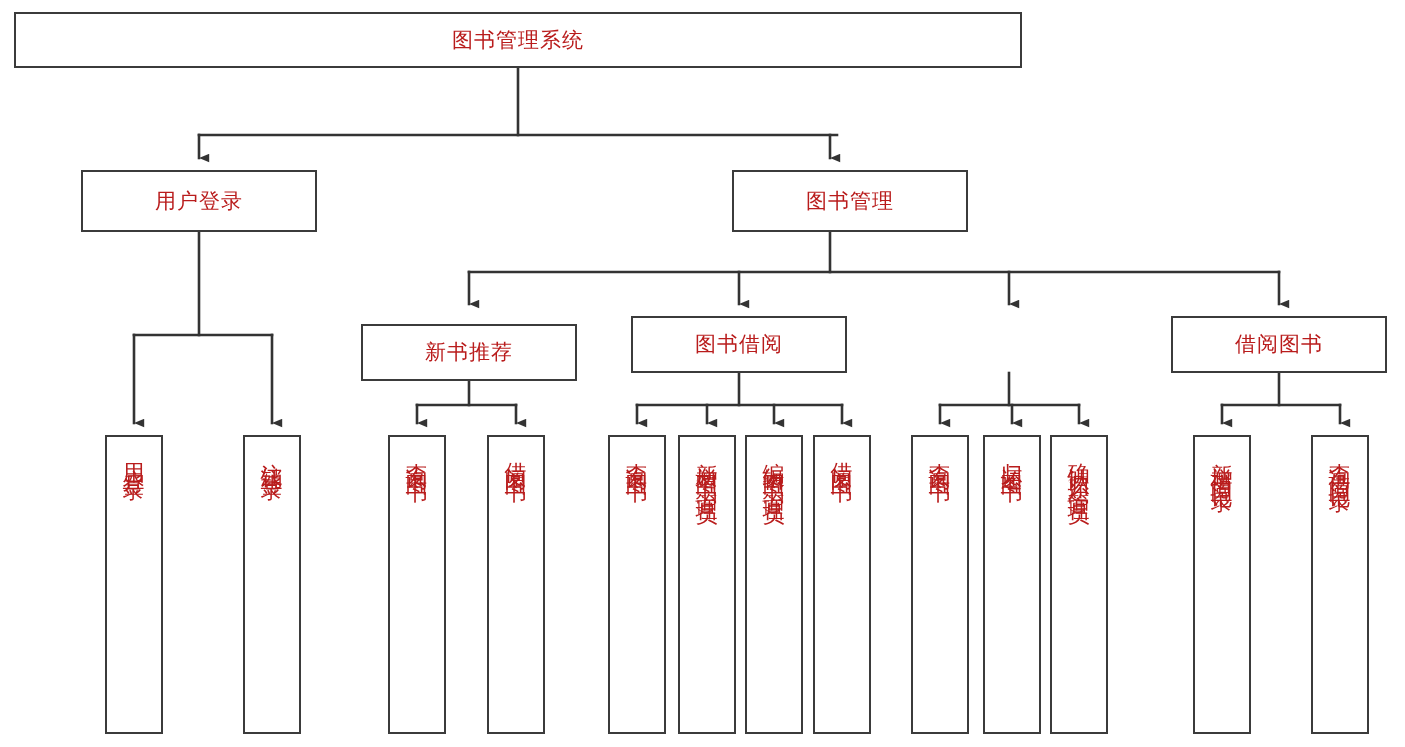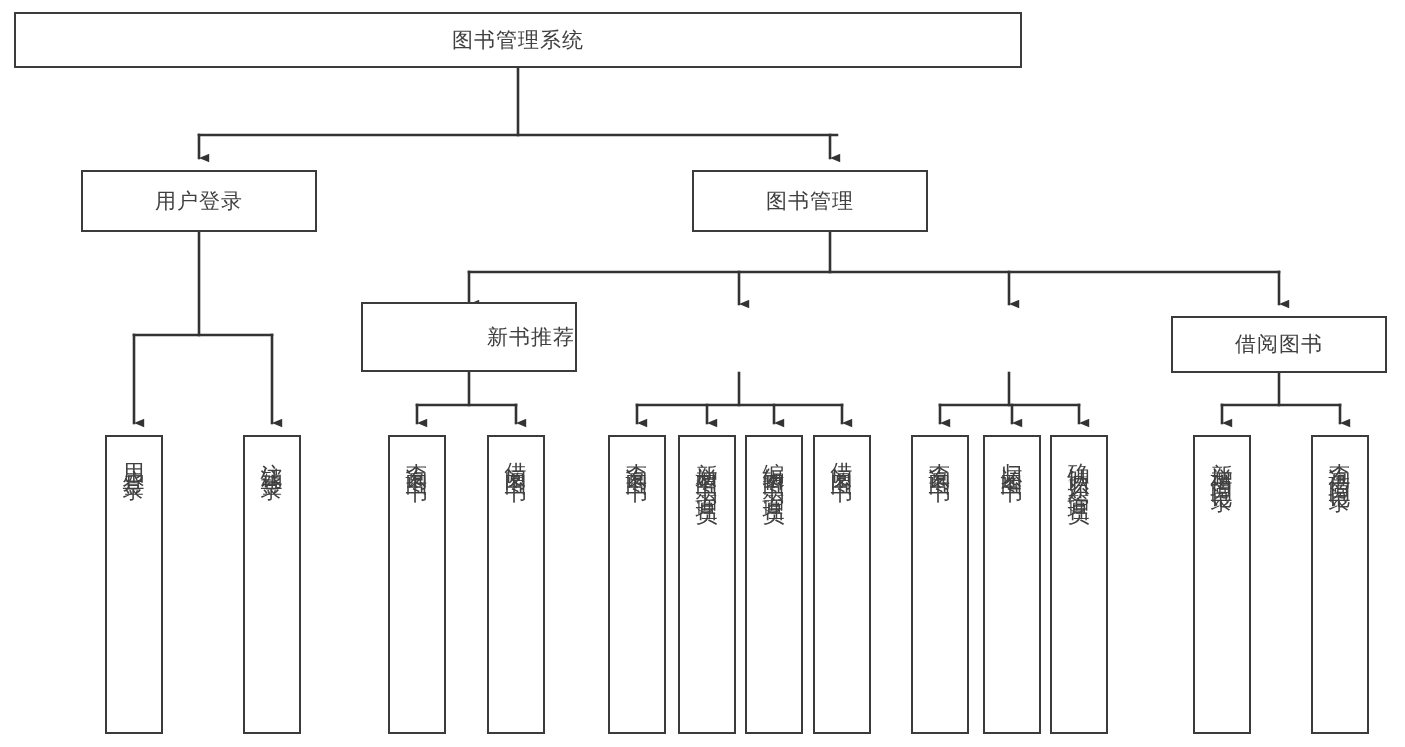--- a/index.html
+++ b/index.html
@@ -11,21 +11,21 @@
   }
   #stage{position:relative;width:1405px;height:747px;background:#fff;}
   svg.connectors{position:absolute;left:0;top:0;width:1405px;height:747px;pointer-events:none;}
 
   .node{
     position:absolute;
     box-sizing:border-box;
     background:#ffffff;
     border:2.5px solid #3b3b3b;
     display:flex;align-items:center;justify-content:center;
-    color:#404040;
+    color:#b91c1c;
   }
   .node .lbl{
     display:block;
     line-height:1.18;
     letter-spacing:1px;
     white-space:pre;
     text-align:center;
   }
   .node.h .lbl{font-size:21px;}
   .node.root .lbl{font-size:21px;}
@@ -108,26 +108,29 @@
     </g>
   </svg>
 
   <div class="node root h" id="n-root" style="left: 14px; top: 12px; width: 1008px; height: 56px;">
     <span class="lbl">图书管理系统</span>
   </div>
 
   <div class="node h" id="n-l2-0" style="left: 81px; top: 170px; width: 236px; height: 62px;">
     <span class="lbl">用户登录</span>
   </div>
-  <div class="node h" id="n-l2-1" style="left: 692px; top: 170px; width: 236px; height: 62px;">
+  <div class="node h" id="n-l2-1" style="left: 732px; top: 170px; width: 236px; height: 62px;">
     <span class="lbl">图书管理</span>
   </div>
 
-  <div class="node h" id="n-l3-0" style="left: 361px; top: 302px; width: 216px; height: 70px; justify-content: flex-end;">
+  <div class="node h" id="n-l3-0" style="left: 361px; top: 324px; width: 216px; height: 57px;">
     <span class="lbl">新书推荐</span>
+  </div>
+  <div class="node h" id="n-l3-1" style="left: 631px; top: 316px; width: 216px; height: 57px;">
+    <span class="lbl">图书借阅</span>
   </div>
   <div class="node h" id="n-l3-3" style="left: 1171px; top: 316px; width: 216px; height: 57px;">
     <span class="lbl">借阅图书</span>
   </div>
 
   <div class="node v" id="n-lf-0" style="left: 105px; top: 435px; width: 58px; height: 299px;">
     <span class="lbl">用户登录</span>
   </div>
   <div class="node v" id="n-lf-1" style="left: 243px; top: 435px; width: 58px; height: 299px;">
     <span class="lbl">注销登录</span>

